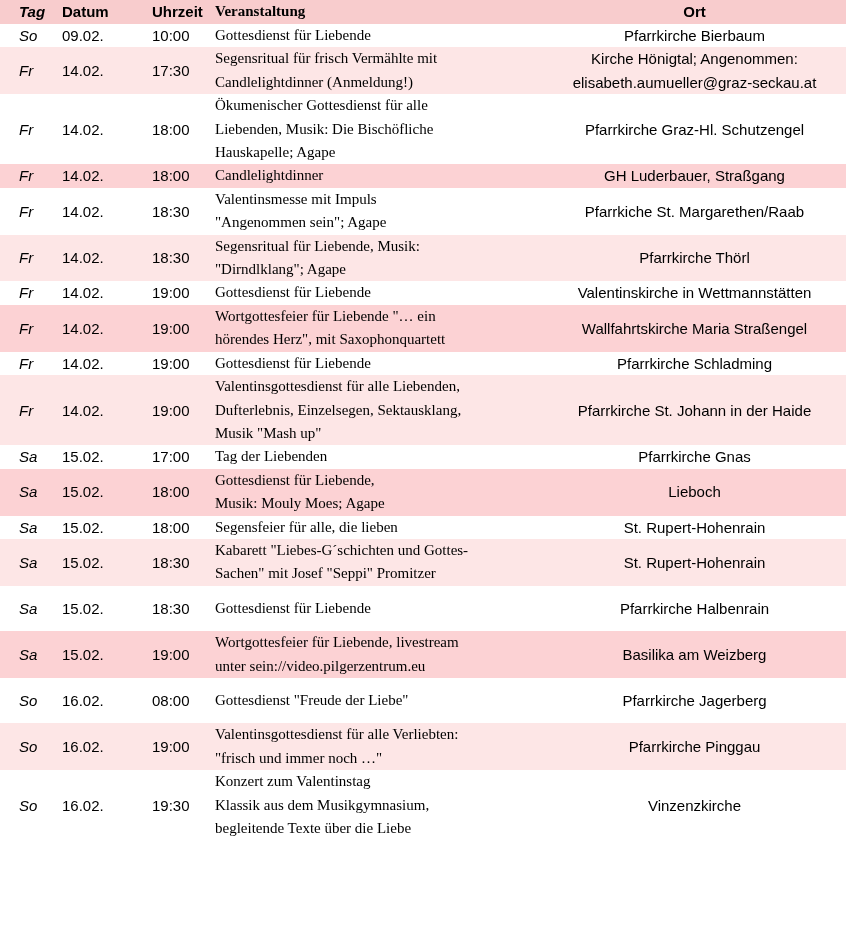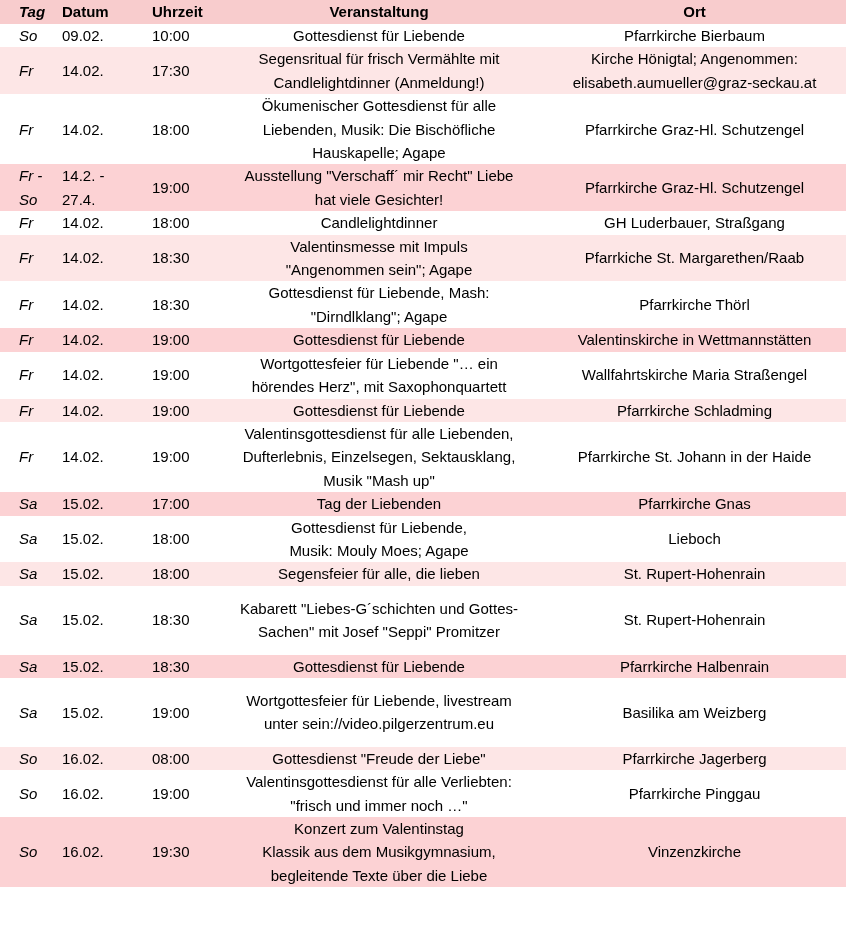--- a/index.html
+++ b/index.html
@@ -44,21 +44,21 @@
     overflow: hidden;
   }
   thead th {
     background: var(--header-bg, #f8cccd);
     font-weight: bold;
     height: 24px;
   }
   .c-tag   { text-align: left;  padding-left: 19px;  white-space: pre-line; font-style: italic; }
   .c-datum { text-align: left;  padding-left: 7px;  white-space: pre-line; margin-left: 44px; }
   .c-zeit  { text-align: left;  padding-left: 7px; }
-  .c-event { text-align: center; white-space: pre-line; }
+  .c-event { text-align: left; white-space: pre-line; font-family: Liberation Serif, serif; }
   .c-ort   { text-align: center; white-space: pre-line; }
 
   tbody tr { background: #ffffff; }
   tbody tr:nth-child(4n+2) { background: var(--row-light, #fde6e6); }
   tbody tr:nth-child(4n)   { background: var(--row-dark, #fcd2d4); }
   
   tbody tr:nth-child(15) td,
   tbody tr:nth-child(17) td { padding-top: 11px; padding-bottom: 11px; }
 </style>
 </head>
@@ -105,30 +105,20 @@
   <tr>
     <td class="c-tag">Fr</td>
     <td class="c-datum">14.02.</td>
     <td class="c-zeit">18:00</td>
     <td class="c-event">Ökumenischer Gottesdienst für alle
 Liebenden, Musik: Die Bischöfliche
 Hauskapelle; Agape</td>
     <td class="c-ort">Pfarrkirche Graz-Hl. Schutzengel</td>
   </tr>
 
-  <tr>
-    <td class="c-tag">Fr -
-So</td>
-    <td class="c-datum">14.2. -
-27.4.</td>
-    <td class="c-zeit">19:00</td>
-    <td class="c-event">Ausstellung "Verschaff´ mir Recht" Liebe
-hat viele Gesichter!</td>
-    <td class="c-ort">Pfarrkirche Graz-Hl. Schutzengel</td>
-  </tr>
 
   <tr>
     <td class="c-tag">Fr</td>
     <td class="c-datum">14.02.</td>
     <td class="c-zeit">18:00</td>
     <td class="c-event">Candlelightdinner</td>
     <td class="c-ort">GH Luderbauer, Straßgang</td>
   </tr>
 
   <tr>
@@ -137,21 +127,21 @@
     <td class="c-zeit">18:30</td>
     <td class="c-event">Valentinsmesse mit Impuls
 "Angenommen sein"; Agape</td>
     <td class="c-ort">Pfarrkiche St. Margarethen/Raab</td>
   </tr>
 
   <tr>
     <td class="c-tag">Fr</td>
     <td class="c-datum">14.02.</td>
     <td class="c-zeit">18:30</td>
-    <td class="c-event">Gottesdienst für Liebende, Mash:
+    <td class="c-event">Segensritual für Liebende, Musik:
 "Dirndlklang"; Agape</td>
     <td class="c-ort">Pfarrkirche Thörl</td>
   </tr>
 
   <tr>
     <td class="c-tag">Fr</td>
     <td class="c-datum">14.02.</td>
     <td class="c-zeit">19:00</td>
     <td class="c-event">Gottesdienst für Liebende</td>
     <td class="c-ort">Valentinskirche in Wettmannstätten</td>

